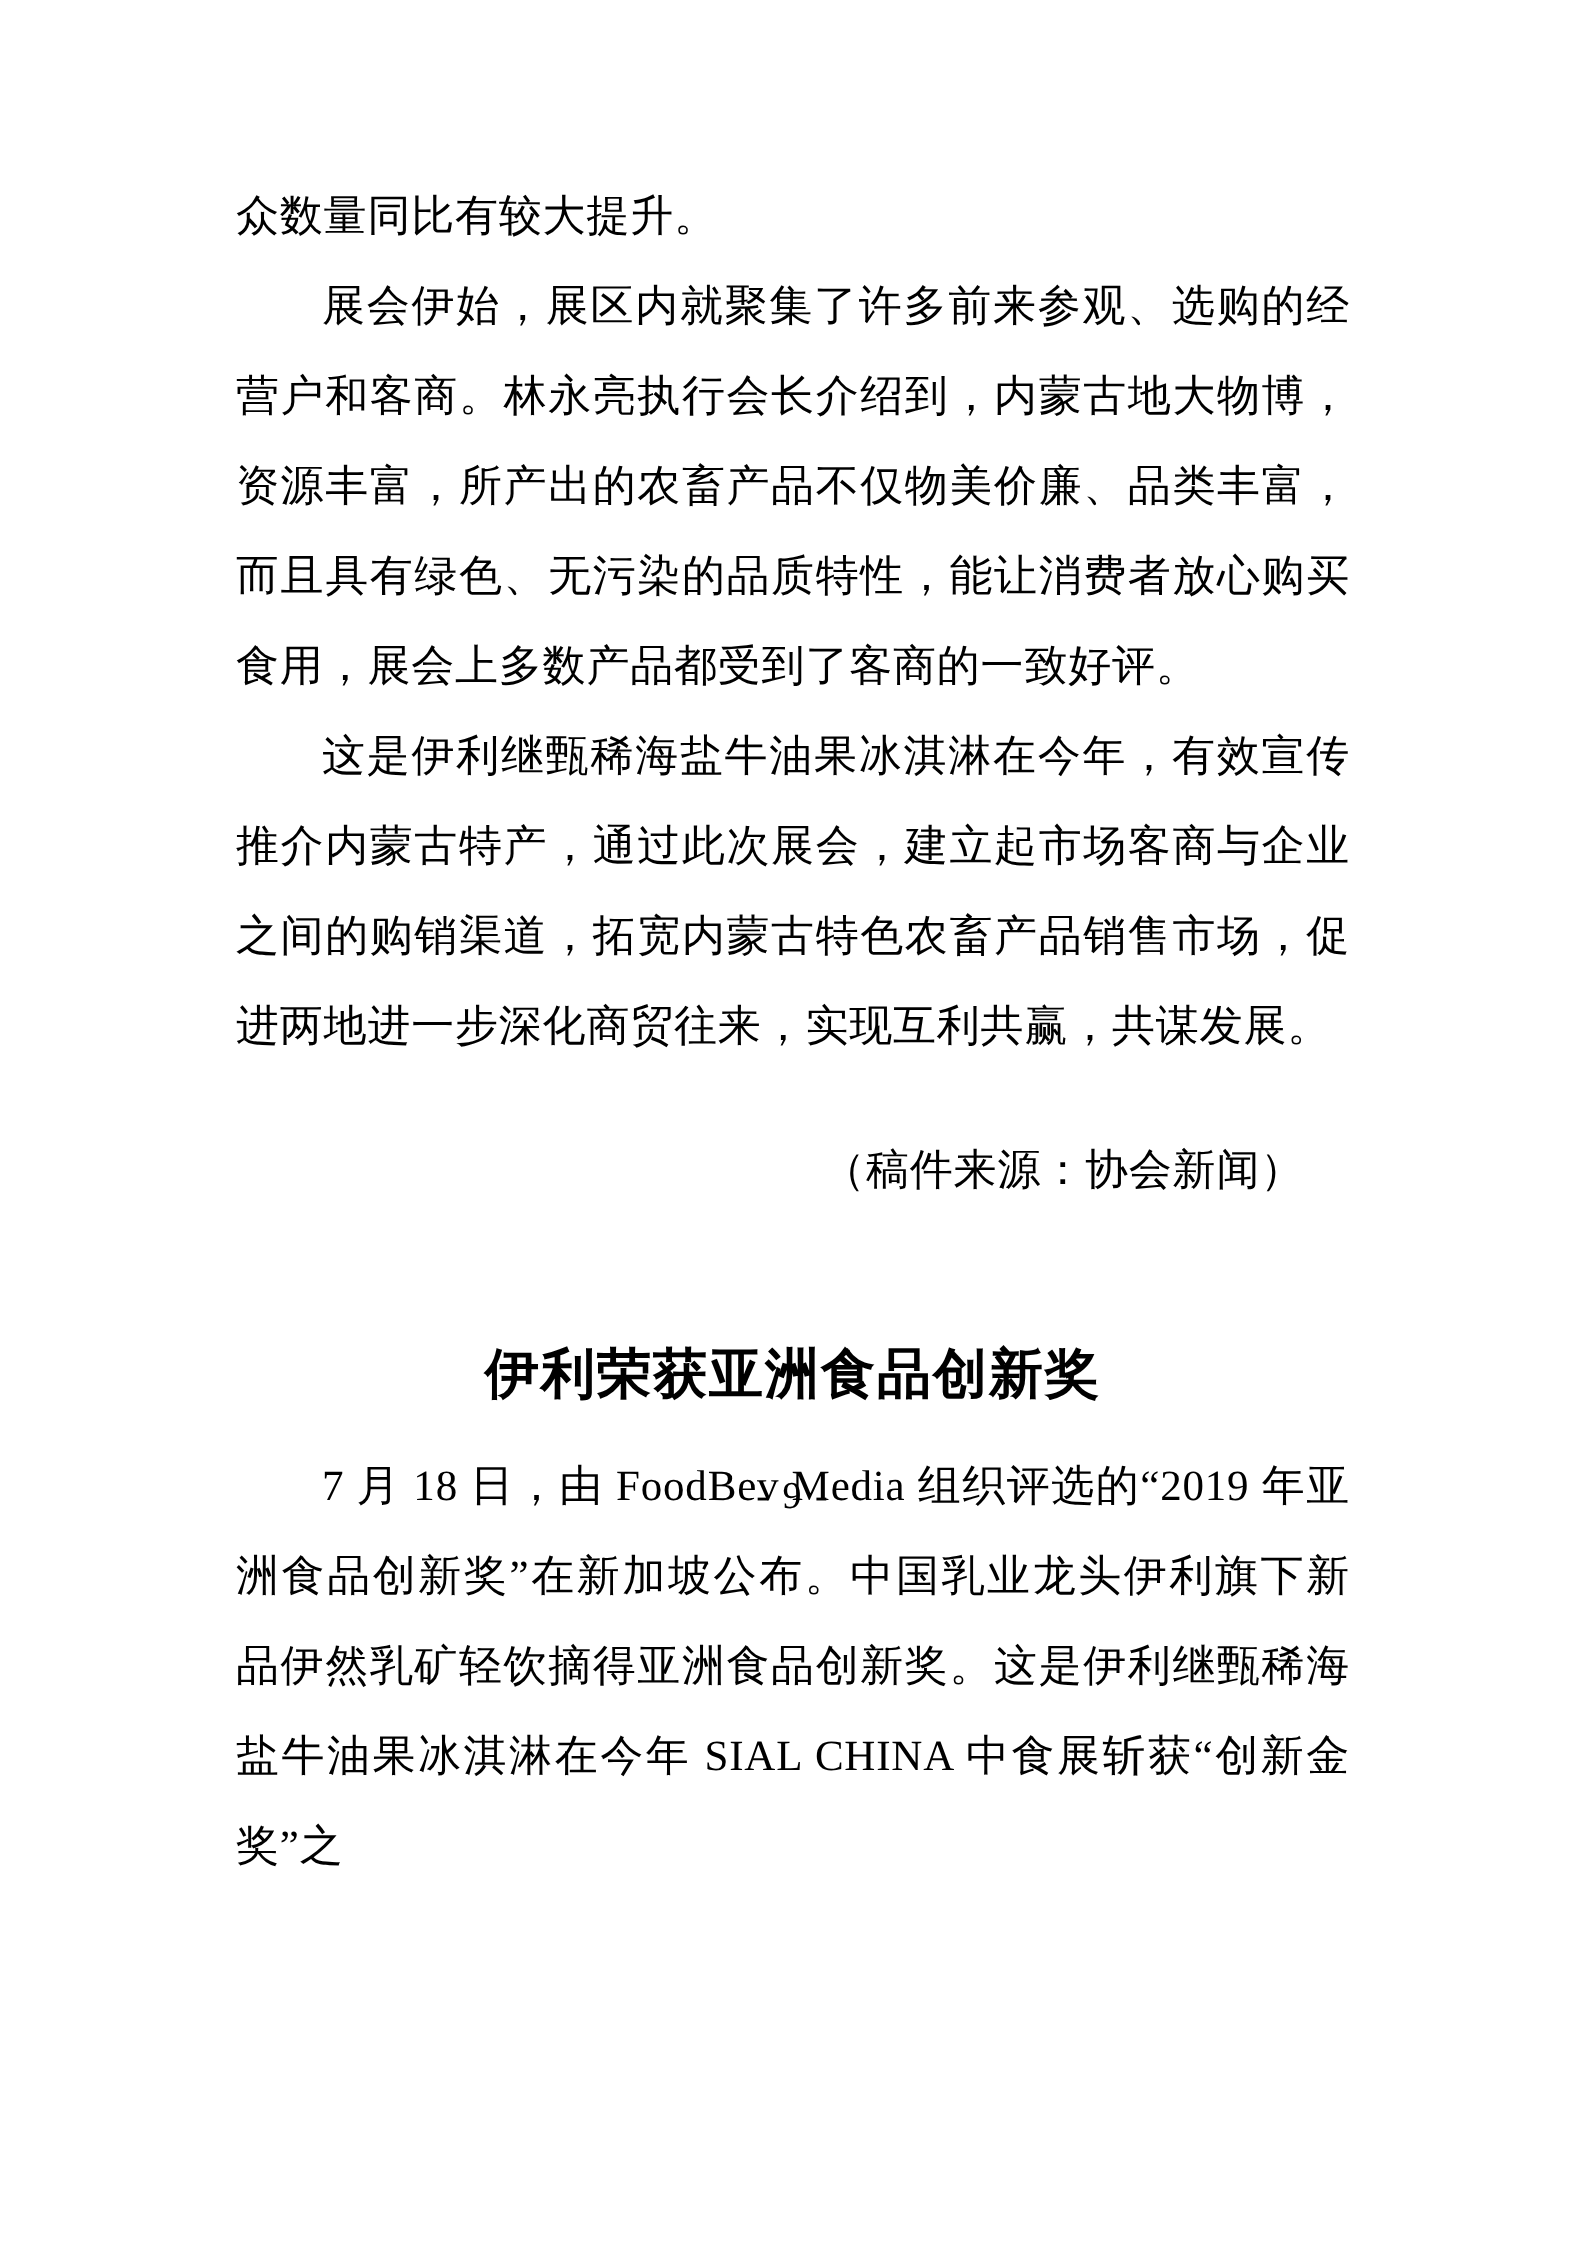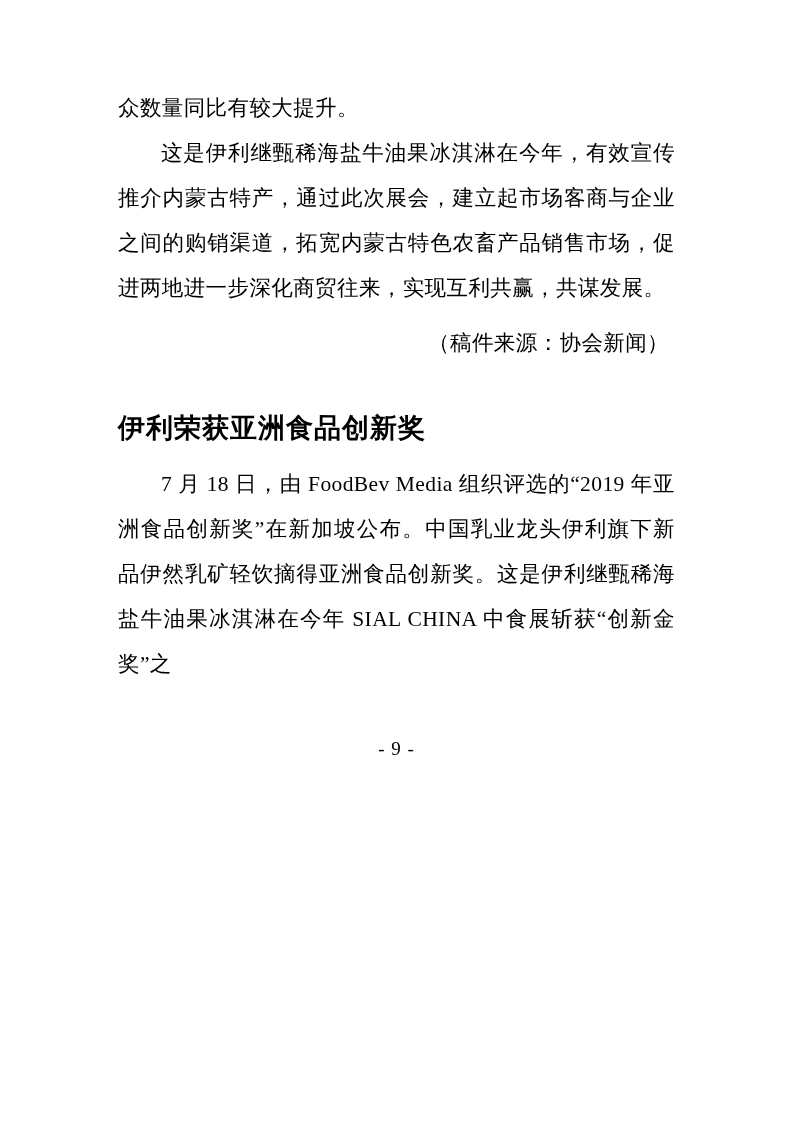--- a/index.html
+++ b/index.html
@@ -32,31 +32,32 @@
     letter-spacing: 0.4px;
   }
   .para {
     margin: 0;
     text-indent: 2em;
   }
   .para.no-indent {
     text-indent: 0;
   }
   .source-line {
-    margin: 0;
+    margin: 17px;
     text-align: right;
     font-size: 21.5px;
     line-height: 45px;
     padding-top: 10px;
     padding-right: 6px;
   }
   .article-title {
     margin: 0;
     padding-top: 44px;
     padding-bottom: 16px;
+    text-align: center;
     font-size: 27px;
     font-weight: bold;
     letter-spacing: 1px;
     font-family: "Liberation Serif", "DejaVu Serif", serif;
   }
   .page-number {
     position: absolute;
     left: 0;
     right: 0;
     bottom: 44px;
@@ -66,20 +67,21 @@
     letter-spacing: 1px;
   }
 </style>
 </head>
 <body>
 
 <div class="page">
 
   <div class="body-text">
     <p class="para no-indent">众数量同比有较大提升。</p>
+    <p class="para">展会伊始，展区内就聚集了许多前来参观、选购的经营户和客商。林永亮执行会长介绍到，内蒙古地大物博，资源丰富，所产出的农畜产品不仅物美价廉、品类丰富，而且具有绿色、无污染的品质特性，能让消费者放心购买食用，展会上多数产品都受到了客商的一致好评。</p>
     <p class="para">这是伊利继甄稀海盐牛油果冰淇淋在今年，有效宣传推介内蒙古特产，通过此次展会，建立起市场客商与企业之间的购销渠道，拓宽内蒙古特色农畜产品销售市场，促进两地进一步深化商贸往来，实现互利共赢，共谋发展。</p>
     <p class="source-line">（稿件来源：协会新闻）</p>
   </div>
 
   <h1 class="article-title">伊利荣获亚洲食品创新奖</h1>
 
   <div class="body-text">
     <p class="para">7 月 18 日，由 FoodBev Media 组织评选的“2019 年亚洲食品创新奖”在新加坡公布。中国乳业龙头伊利旗下新品伊然乳矿轻饮摘得亚洲食品创新奖。这是伊利继甄稀海盐牛油果冰淇淋在今年 SIAL CHINA 中食展斩获“创新金奖”之</p>
   </div>
 

